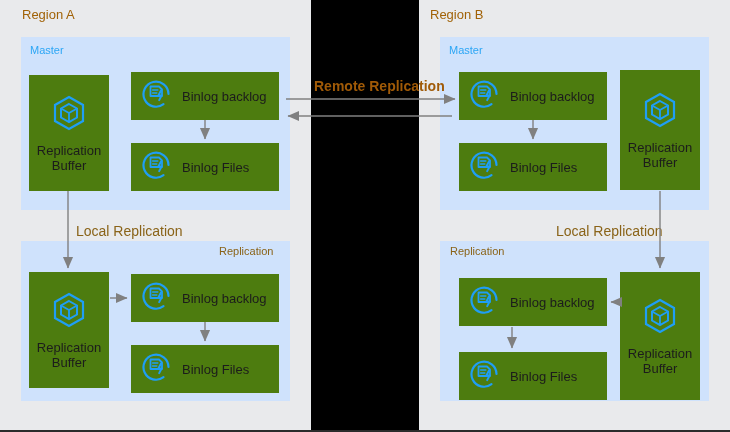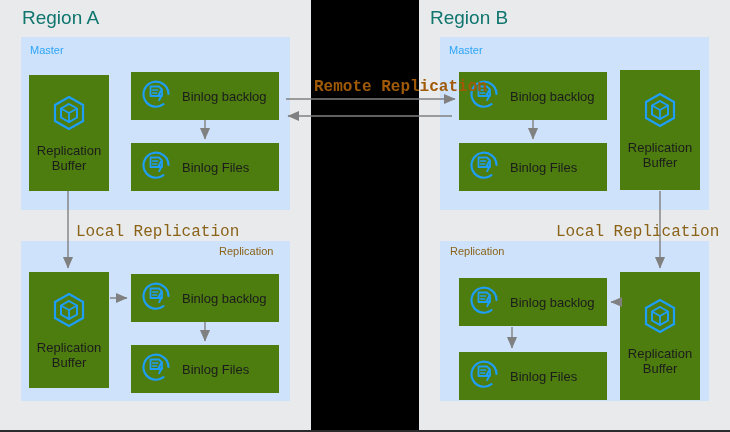--- a/index.html
+++ b/index.html
@@ -24,22 +24,22 @@
     position: absolute;
     left: 311px;
     top: 0;
     width: 108px;
     height: 432px;
     background: #000000;
   }
   
   .region-title {
     position: absolute;
-    font-size: 19px;
-    color: #0f766e;
+    font-size: 13px;
+    color: #a16207;
     white-space: nowrap;
   }
   
   .panel {
     position: absolute;
     background: #cfe2fc;
     box-sizing: border-box;
   }
   .panel-label {
     position: absolute;
@@ -81,24 +81,23 @@
   .node.horizontal .node-label {
     margin-left: 9px;
     text-align: left;
   }
   .node.vertical .node-label {
     margin-top: 6px;
   }
   
   .conn-label {
     position: absolute;
-    font-size: 16px;
+    font-size: 14px;
     color: #8a6318;
     white-space: nowrap;
-    font-family: Liberation Mono, monospace;
   }
   .conn-label.remote {
     color: #a05a07;
     font-weight: bold;
   }
   
   #arrows {
     position: absolute;
     left: 0;
     top: 0;

